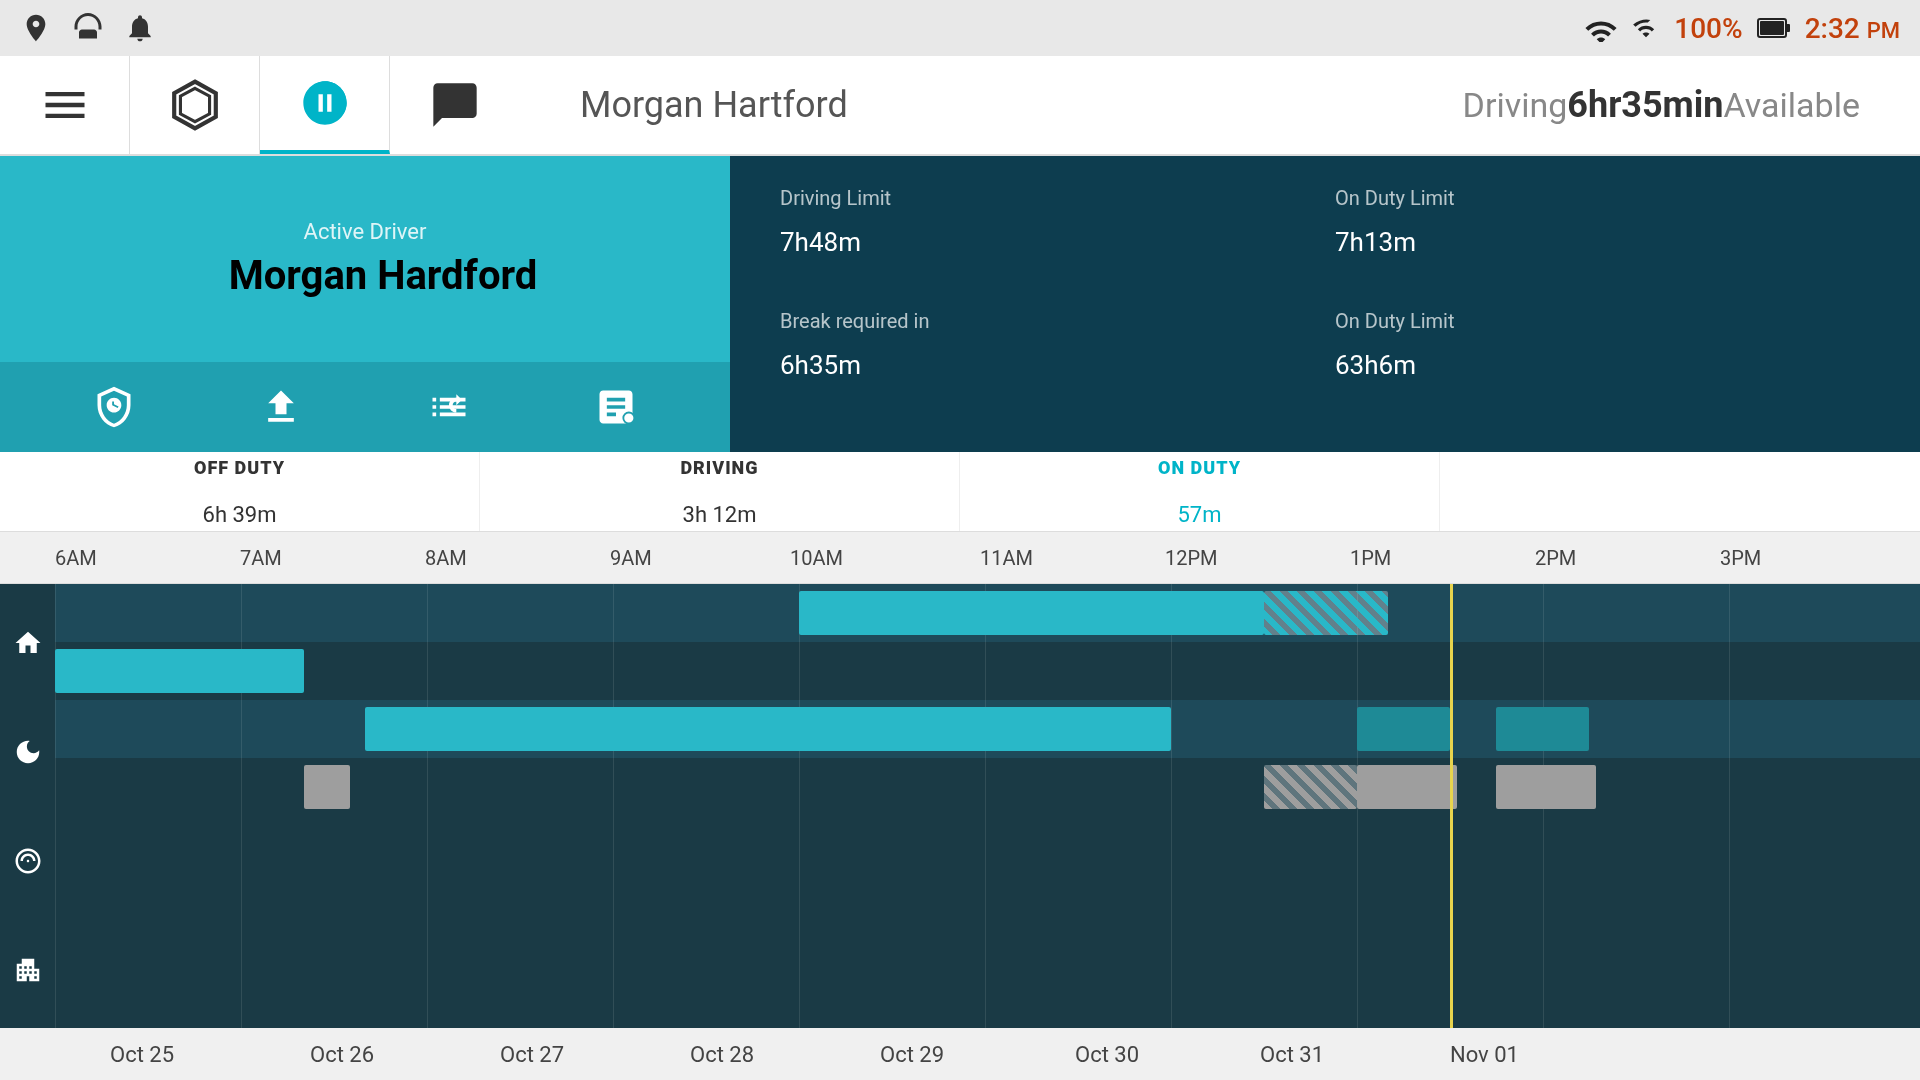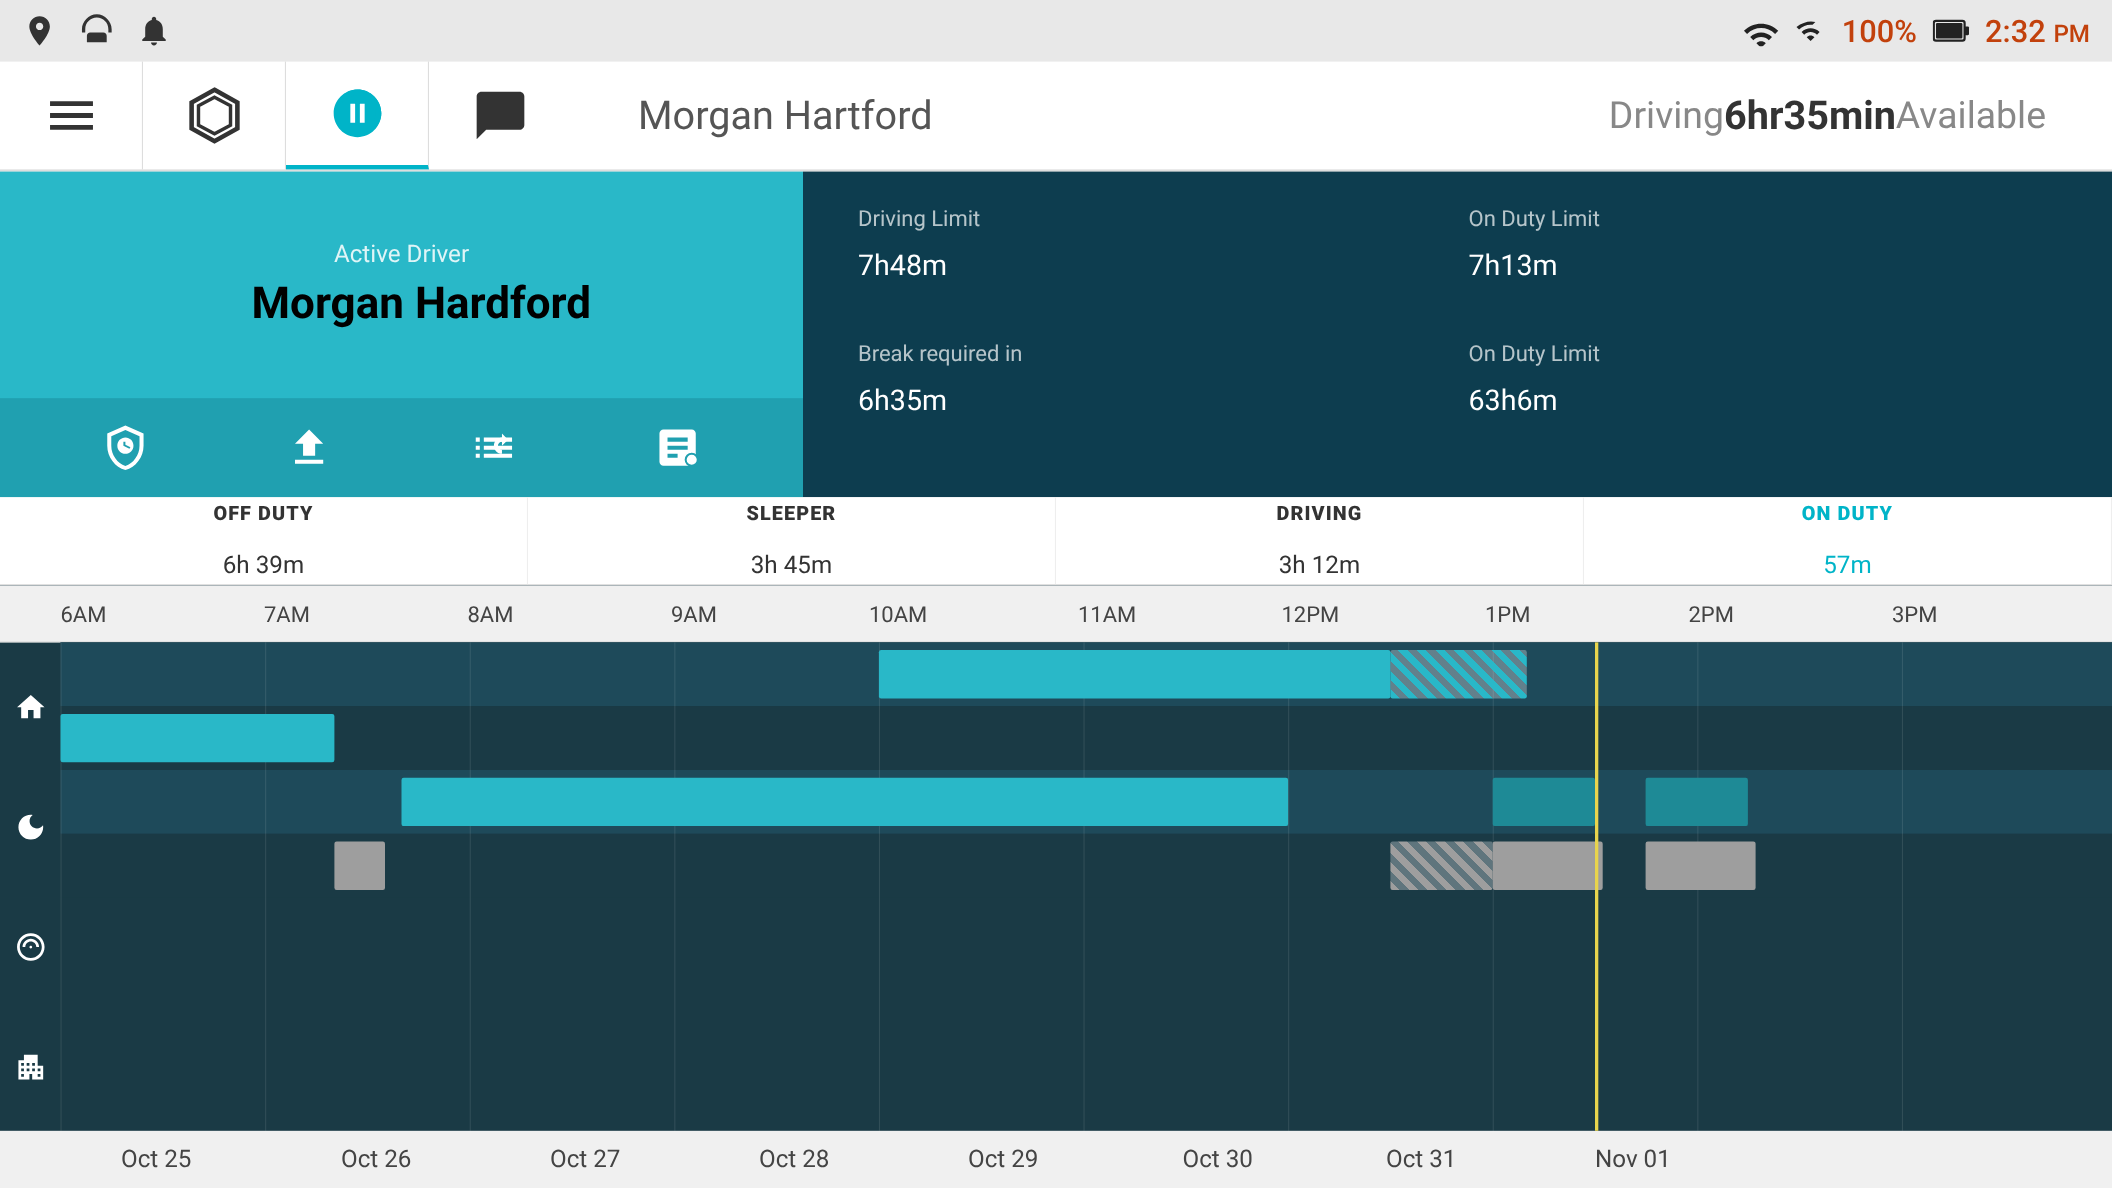--- a/index.html
+++ b/index.html
@@ -457,24 +457,20 @@
       </div>
     </div>
   </div>
 
   <div class="status-row">
     <div class="status-item">
       <div class="status-item-label">OFF DUTY</div>
       <div class="status-item-time">6h 39m</div>
     </div>
     <div class="status-item">
-      <div class="status-item-label">SLEEPER</div>
-      <div class="status-item-time">3h 45m</div>
-    </div>
-    <div class="status-item">
       <div class="status-item-label">DRIVING</div>
       <div class="status-item-time">3h 12m</div>
     </div>
     <div class="status-item">
       <div class="status-item-label on-duty-label">ON DUTY</div>
       <div class="status-item-time on-duty-time">57m</div>
     </div>
   </div>
 
   <div class="timeline-section">

